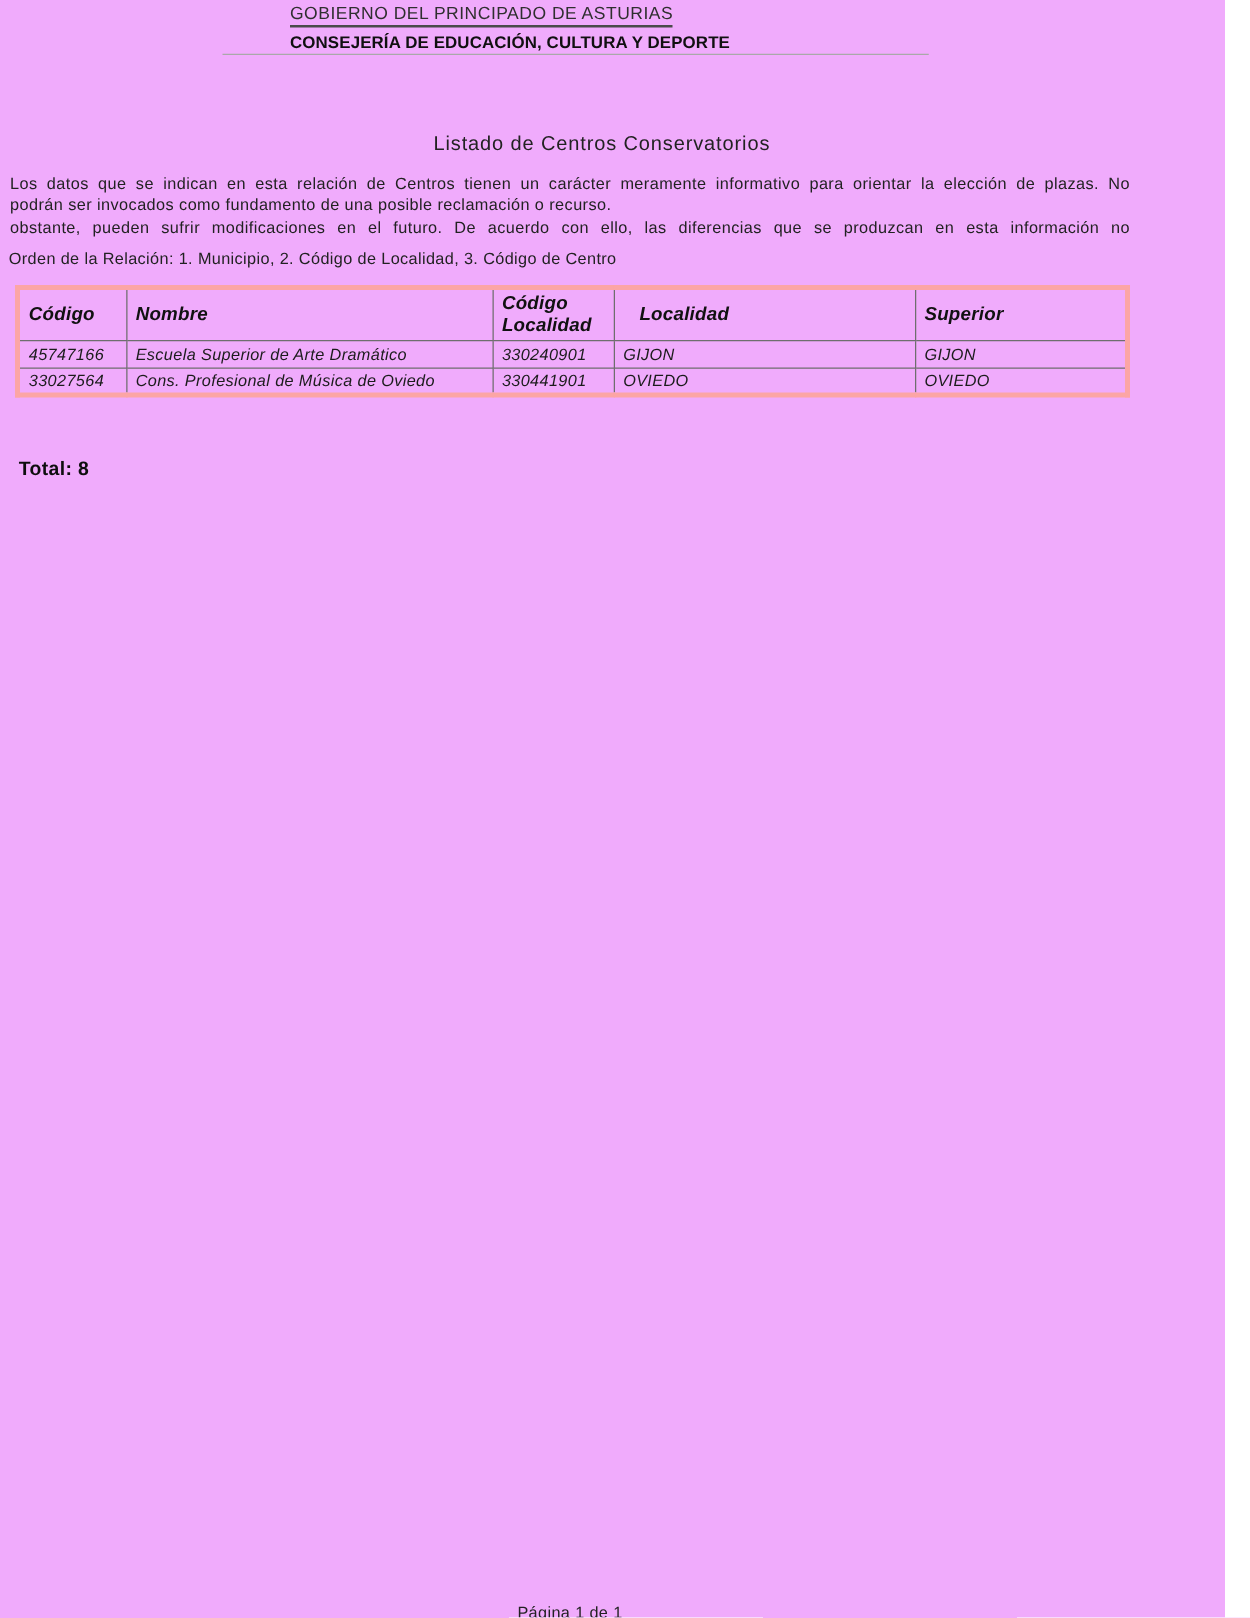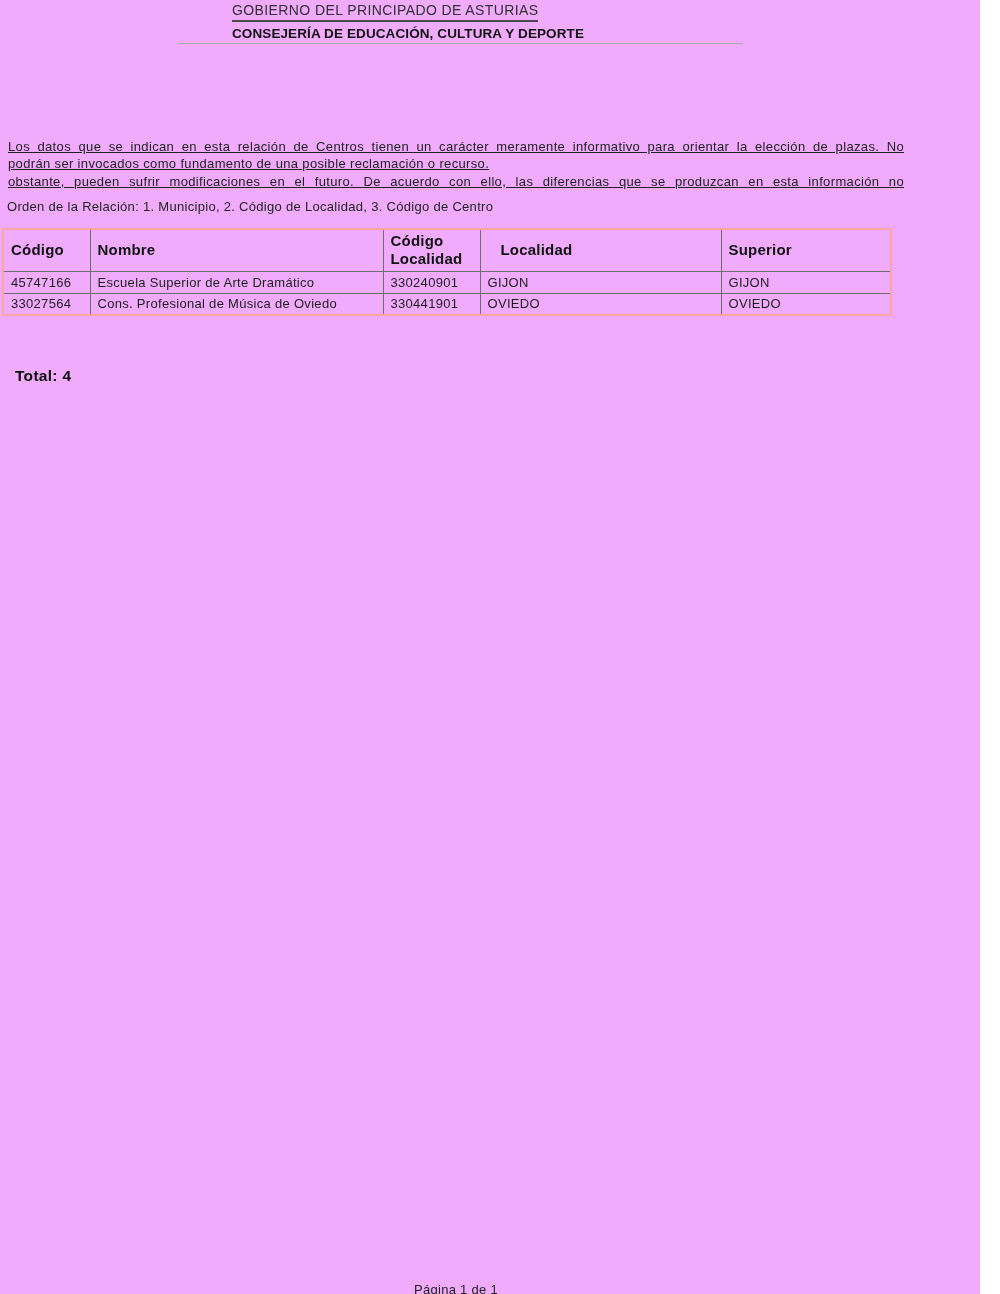--- a/index.html
+++ b/index.html
@@ -18,28 +18,28 @@
     margin-top:4px; white-space:nowrap; color:#101010;
   }
   .header-rule { position:absolute; left:178px; top:43px; width:565px; height:0; border-top:1px solid #a9a9a9; }
 
   
   .title {
     position:absolute; left:8px; top:107px; width:947px; text-align:center;
     font-size:16px; font-weight:normal; letter-spacing:0.7px; color:#222;
   }
   .intro { position:absolute; left:8px; top:138px; width:896px; font-size:13px; letter-spacing:0.35px; color:#222; }
-  .intro-line { line-height:17.3px; text-align:justify; text-align-last:justify; white-space:normal;text-decoration:underline; }
+  .intro-line { line-height:17.3px; text-align:justify; text-align-last:justify; white-space:normal; }
   .intro-line.last { text-align-last:left; }
   .order-note { position:absolute; left:7px; top:199px; font-size:13px; letter-spacing:0.3px; color:#222; }
 
   
   .centers-table {
-    position:absolute; left:2px; top:228px; width:888px;
-    border-collapse:collapse; table-layout:fixed; border:2px solid #fca5a5;
+    position:absolute; left:12px; top:228px; width:888px;
+    border-collapse:collapse; table-layout:fixed; border:4px solid #fca5a5;font-style:italic;
   }
   .centers-table th, .centers-table td { border:1px solid #6e6e6e; padding:0 2px 0 7px; overflow:hidden; }
   .centers-table th {
     font-size:15px; font-weight:bold; letter-spacing:0.2px; text-align:left;
     vertical-align:middle; height:42px; line-height:18px; color:#111;
   }
   .centers-table th.pad-lg { padding-left:20px; }
   .centers-table td {
     font-size:13px; letter-spacing:0.3px; height:22px;
     vertical-align:middle; white-space:nowrap; color:#1c1c1c;
@@ -52,20 +52,21 @@
 <body>
 
 <div class="page">
 
   <div class="logo">
     <div class="logo-gov">GOBIERNO DEL PRINCIPADO DE ASTURIAS</div>
     <div class="logo-dept">CONSEJERÍA DE EDUCACIÓN, CULTURA Y DEPORTE</div>
   </div>
   <div class="header-rule"></div>
 
+  <div class="title">Listado de Centros Conservatorios</div>
 
   <div class="intro">
     <div class="intro-line">Los datos que se indican en esta relación de Centros tienen un carácter meramente informativo para orientar la elección de plazas. No</div>
     <div class="intro-line last">podrán ser invocados como fundamento de una posible reclamación o recurso.</div>
     <div class="intro-line">obstante, pueden sufrir modificaciones en el futuro. De acuerdo con ello, las diferencias que se produzcan en esta información no</div>
   </div>
 
   <div class="order-note">Orden de la Relación: 1. Municipio, 2. Código de Localidad, 3. Código de Centro</div>
 
   <table class="centers-table">
@@ -96,17 +97,17 @@
       <tr>
         <td>33027564</td>
         <td>Cons. Profesional de Música de Oviedo</td>
         <td>330441901</td>
         <td>OVIEDO</td>
         <td>OVIEDO</td>
       </tr>
     </tbody>
   </table>
 
-  <div class="total">Total: 4</div>
+  <div class="total">Total: 8</div>
 
   <div class="footer">Página 1 de 1</div>
 
 </div>
 
 </body></html>

